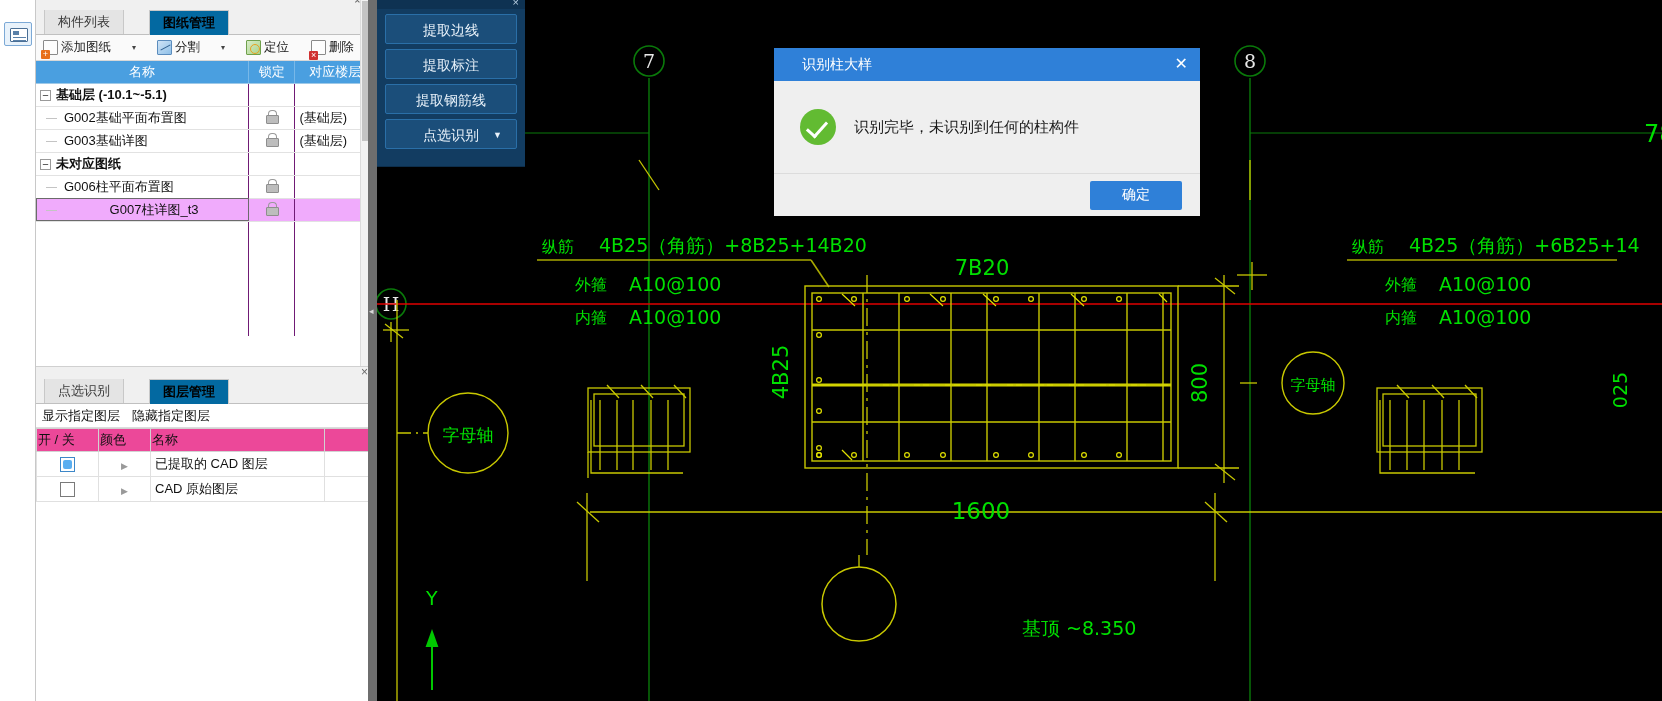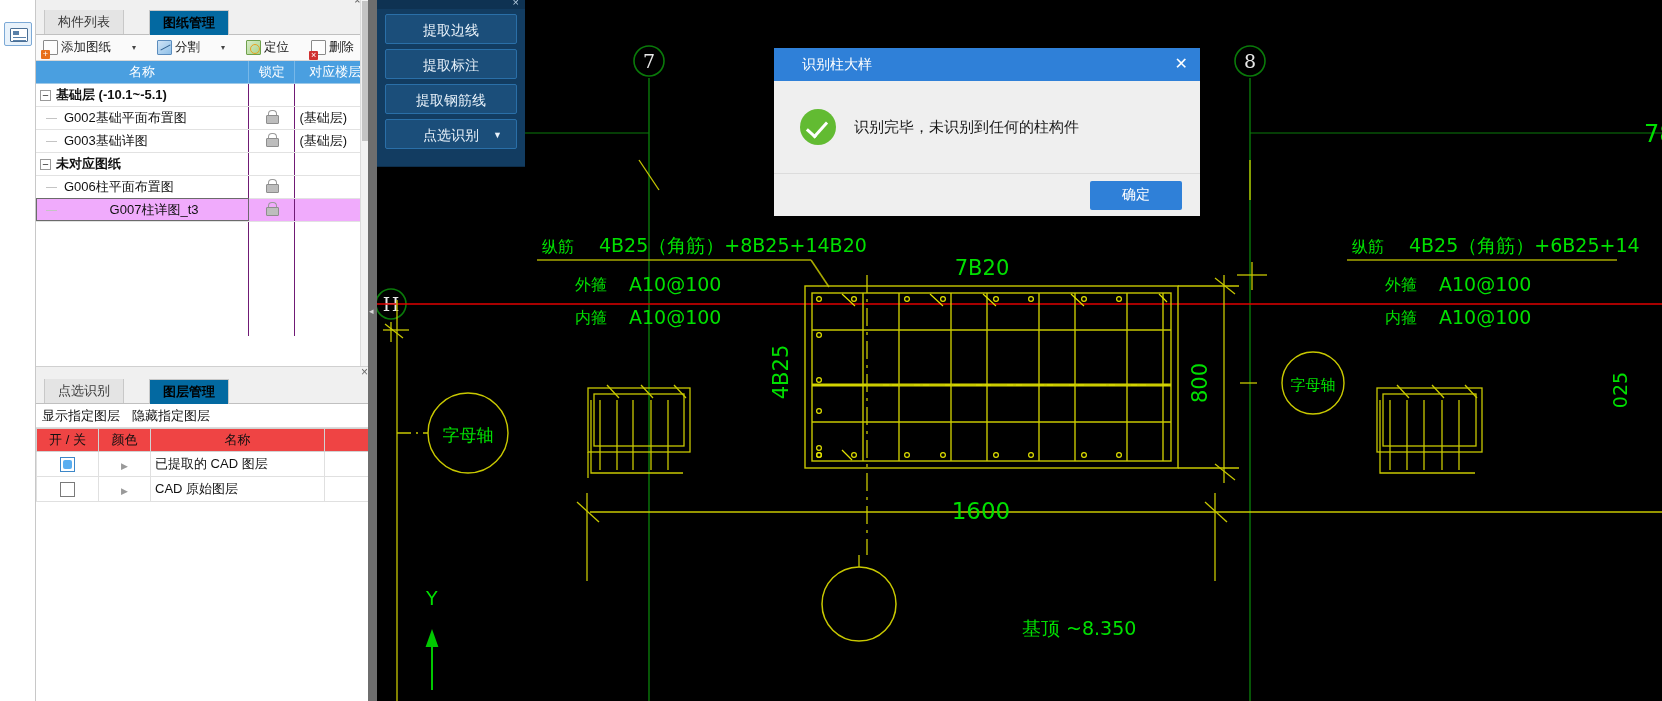--- a/index.html
+++ b/index.html
@@ -158,22 +158,22 @@
     line-height: 12px; cursor: pointer;
   }
   .link-row {
     height: 24px; display: flex; align-items: center; gap: 12px;
     padding-left: 6px; font-size: 13px; color: #111; background: #fff;
     border-bottom: 1px solid #dcdcdc;
   }
   .link-row span { cursor: pointer; }
   .ltable { width: 100%; border-collapse: collapse; table-layout: fixed; }
   .ltable th {
-    background: #ef4444; color: #111; font-weight: normal; font-size: 13px;
-    height: 23px; border: 1px solid #d2d2d2; text-align: center;
+    background: #ec4899; color: #111; font-weight: normal; font-size: 13px;
+    height: 23px; border: 1px solid #d2d2d2; text-align: left;
   }
   .ltable td {
     height: 25px; font-size: 13px; color: #111;
     border: 1px solid #e0e0e0; padding: 0 4px;
   }
   .lc-onoff { width: 62px; text-align: center; }
   .lc-color { width: 52px; text-align: center; }
   .lc-name { width: 174px; }
   .chk {
     display: inline-block; width: 15px; height: 15px; border: 1px solid #7a7a7a;

